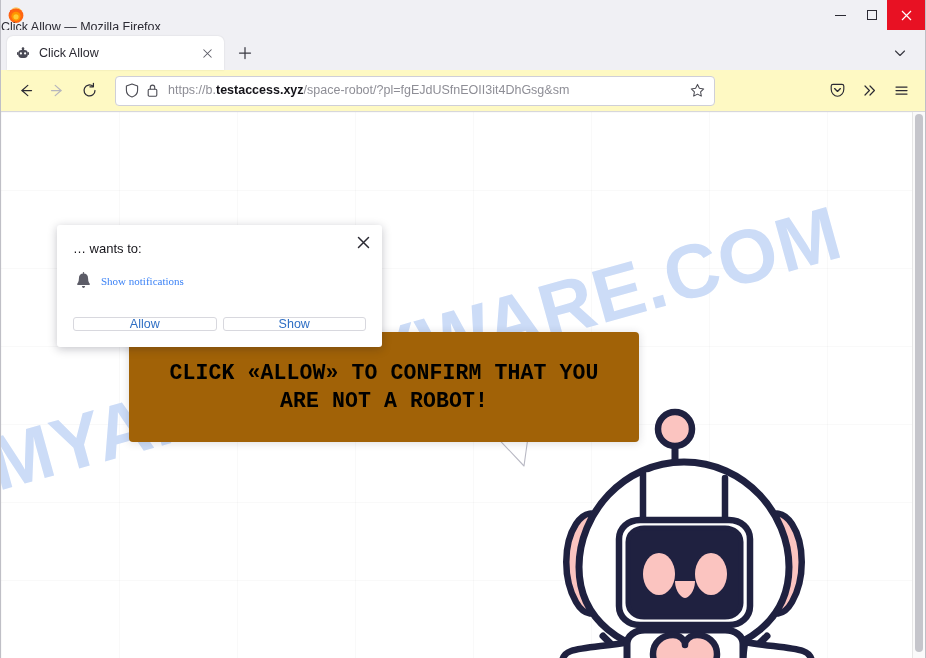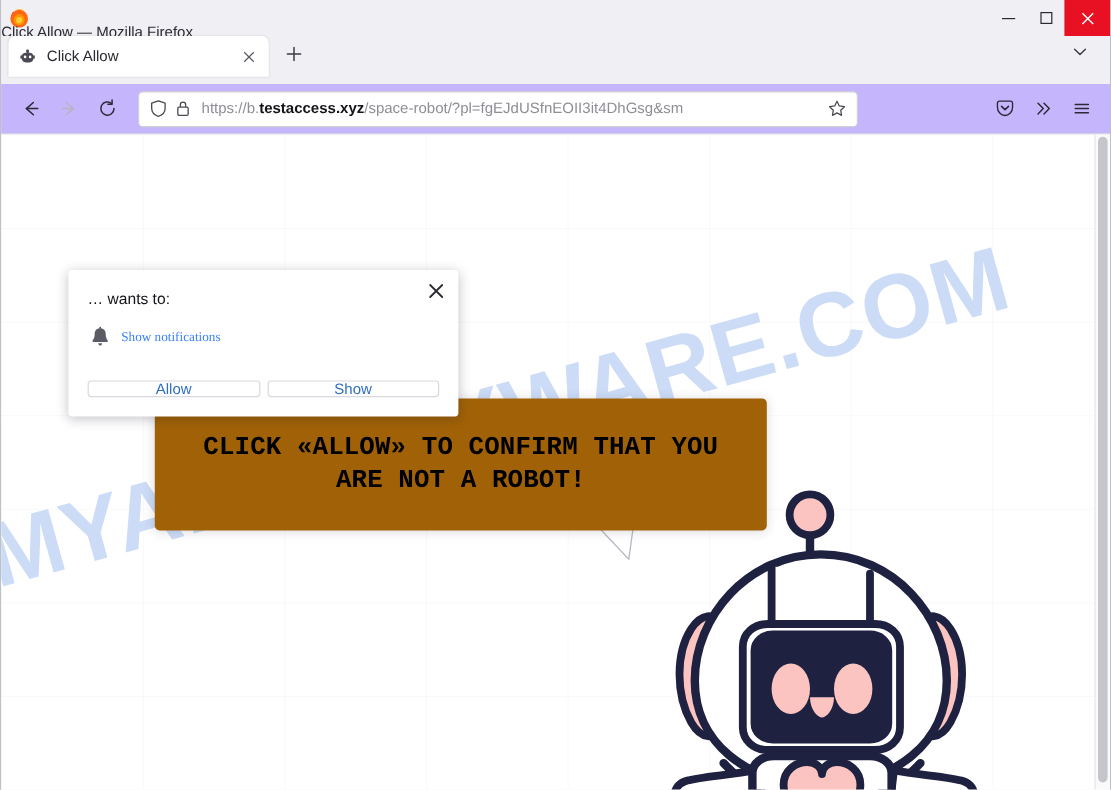--- a/index.html
+++ b/index.html
@@ -86,21 +86,21 @@
     border: 1px solid #2b2a33;
     box-sizing: border-box;
   }
 
   
   #tabstrip {
     height: 40px;
     min-height: 40px;
     background: #f0f0f4;
     display: flex;
-    align-items: flex-start;
+    align-items: flex-end;
     padding-left: 6px;
     position: relative;
   }
   #tab-active {
     width: 217px;
     height: 34px;
     background: #ffffff;
     border-radius: 6px 6px 0 0;
     display: flex;
     align-items: center;
@@ -155,21 +155,21 @@
     display: flex;
     align-items: center;
     justify-content: center;
     color: #3a3a43;
   }
 
   
   #navbar {
     height: 42px;
     min-height: 42px;
-    background: #c4b5fd;
+    background: #fef9c3;
     display: flex;
     align-items: center;
     padding: 0 8px;
     box-sizing: border-box;
     border-bottom: 1px solid #d7d7db;
   }
   .navbtn {
     width: 32px;
     height: 30px;
     display: flex;

